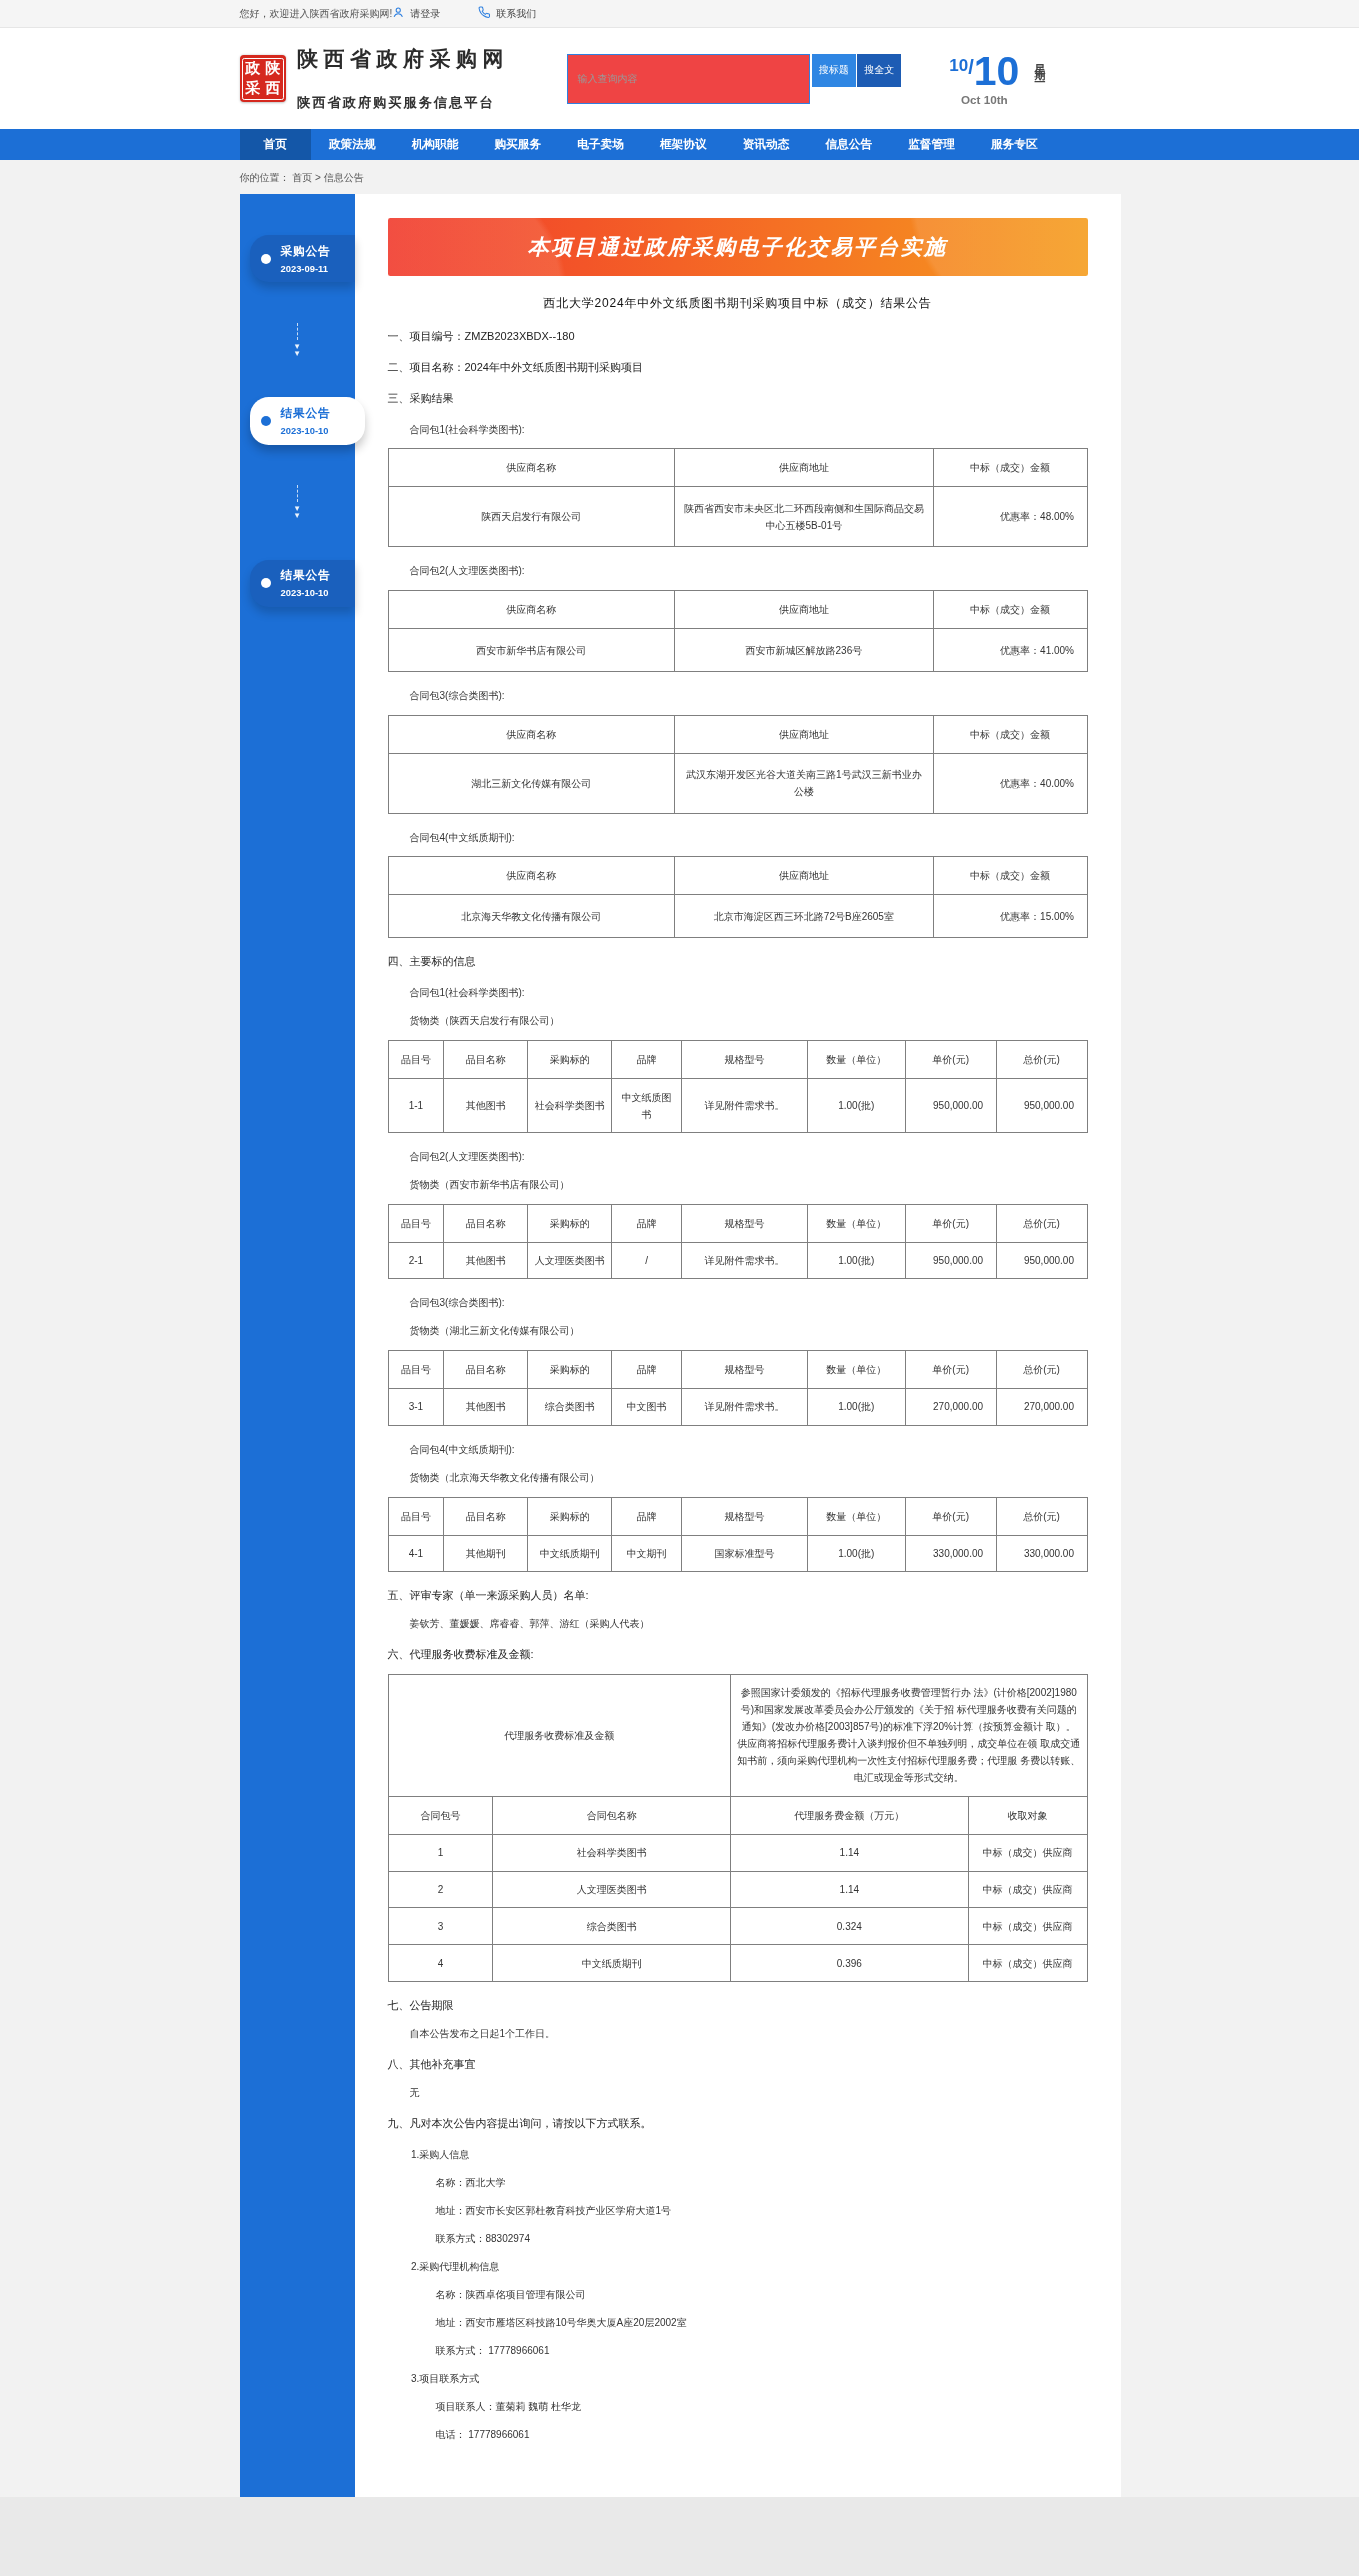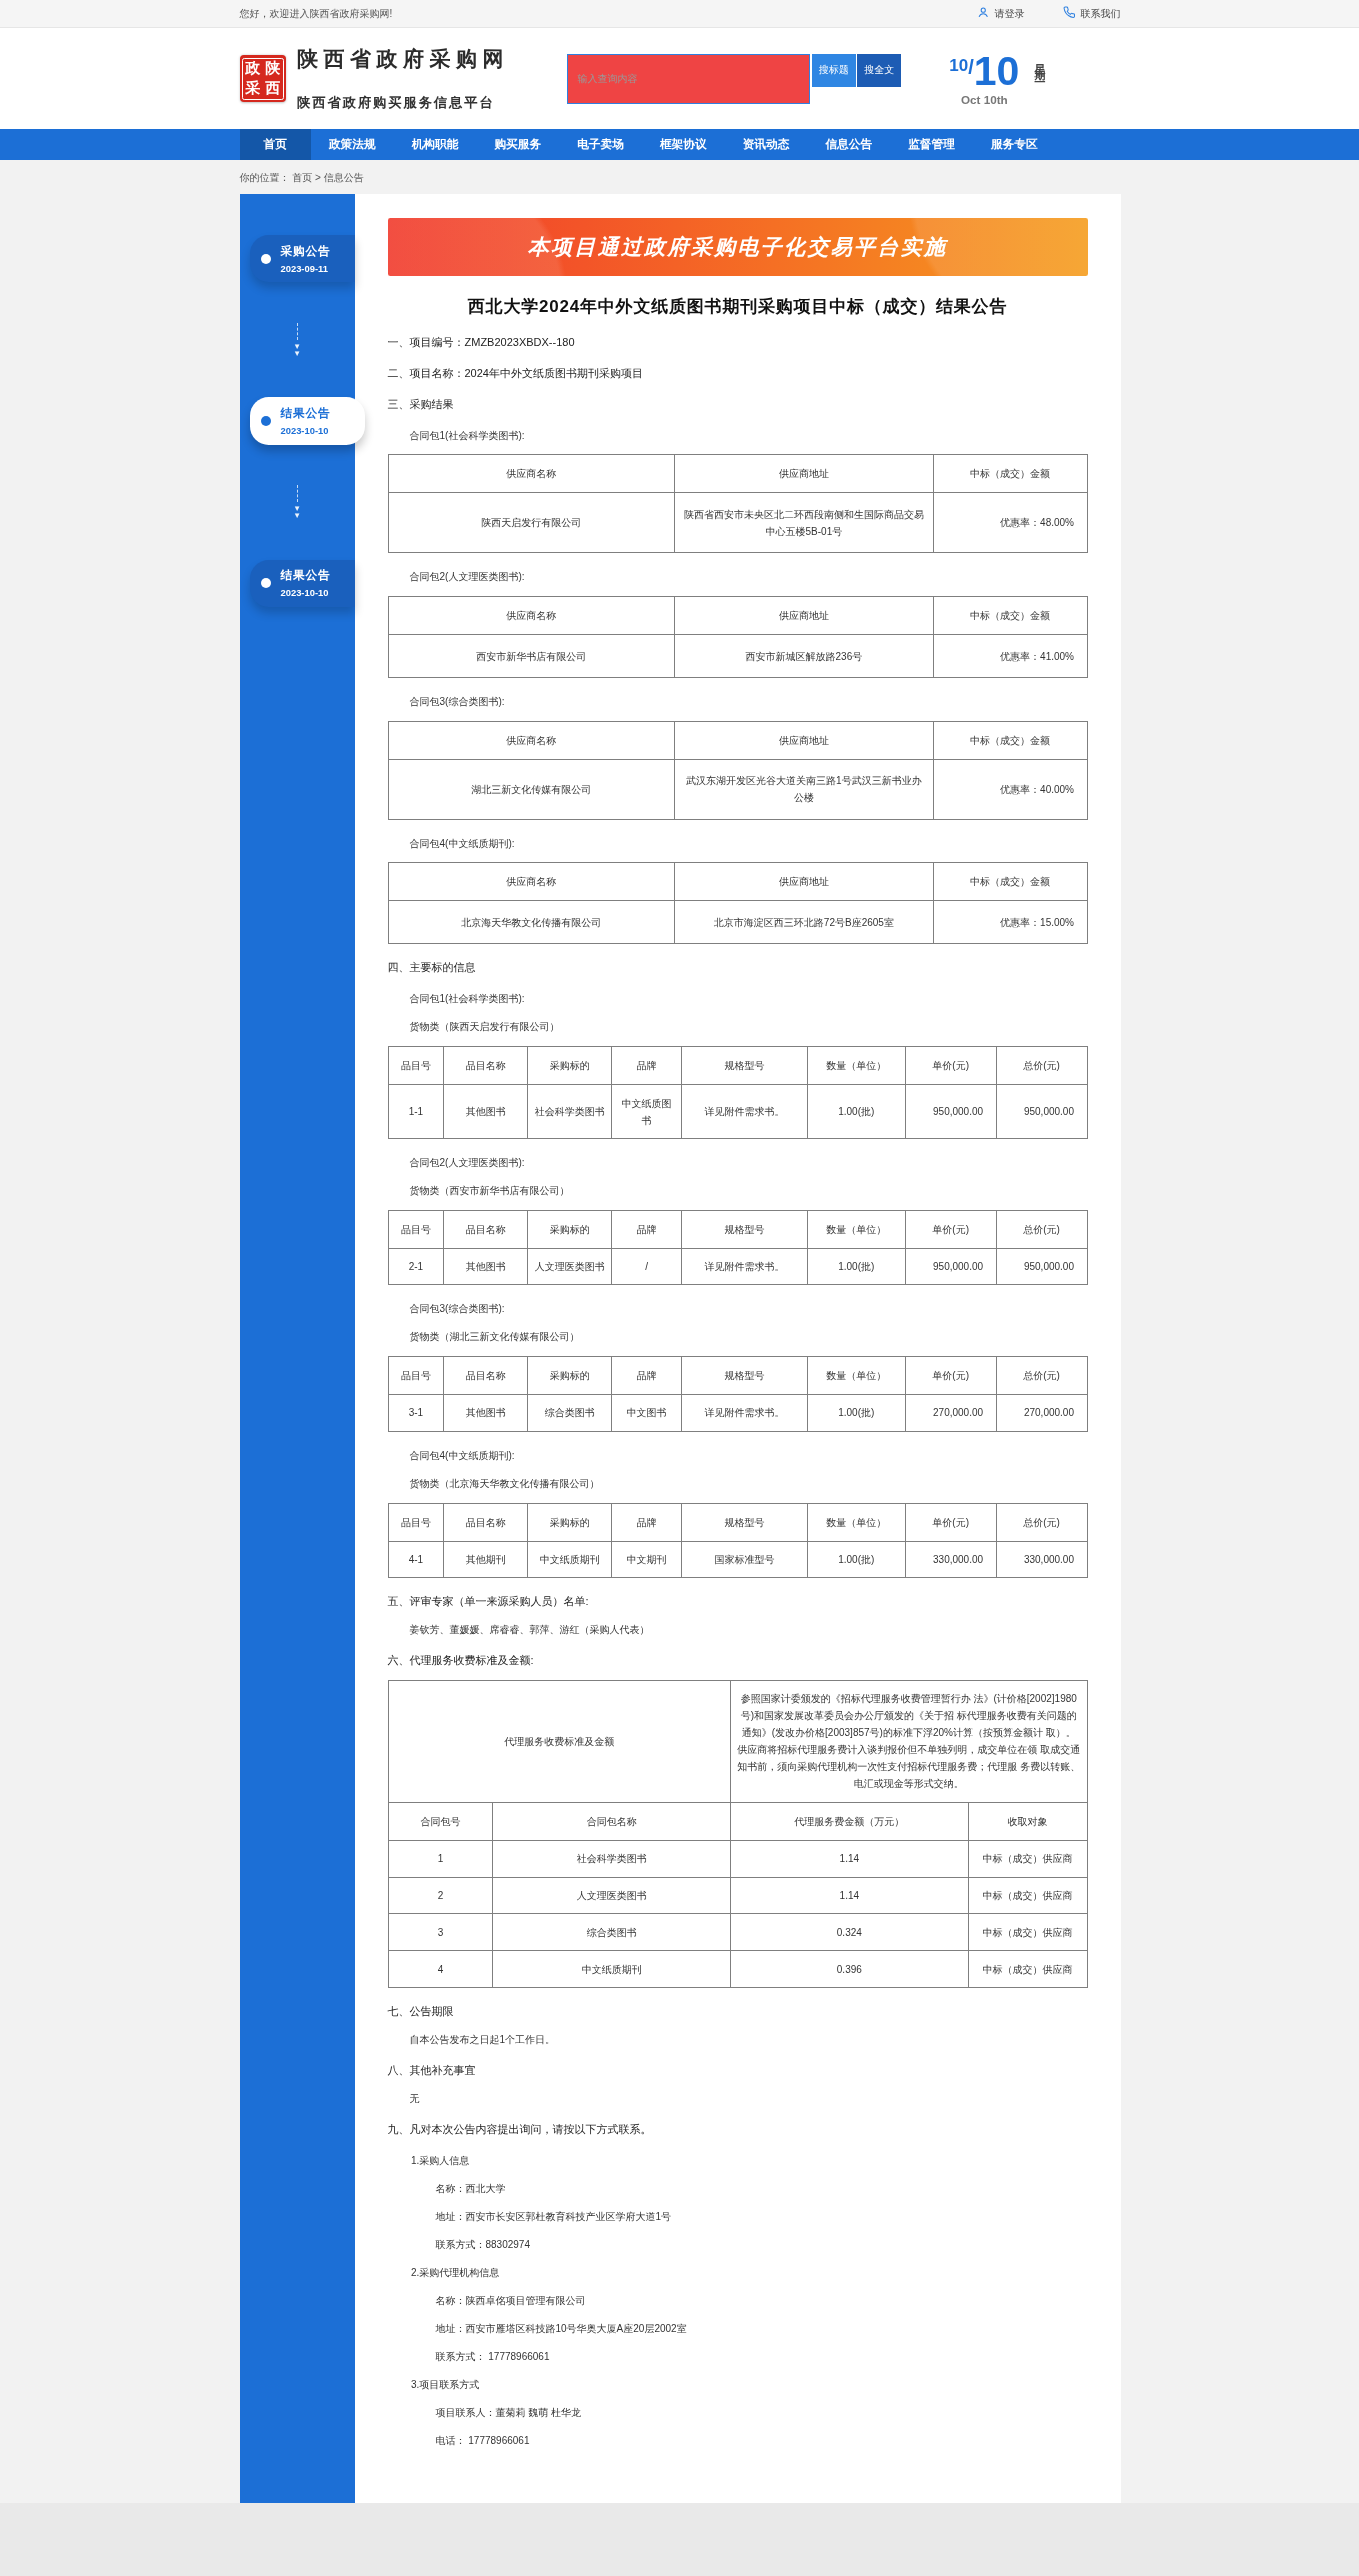--- a/index.html
+++ b/index.html
@@ -1,21 +1,21 @@
 <!DOCTYPE html>
 <html style="font-size:12.5px"><head>
 <meta charset="utf-8">
 <style>
 *{margin:0;padding:0;box-sizing:border-box}
 html{background:#e9e9e9}
 body{width:1360px;margin:0 auto;background:#f2f2f2;font-family:"Liberation Sans",sans-serif;color:#333}
 .container{width:881px;margin:0 auto}
 
 .topbar{background:#f5f5f5;border-bottom:0.8px solid #e6e6e6;height:28px;font-size:10px;color:#555}
-.topbar .container{display:flex;justify-content:space-between;align-items:center;height:100%}
+.topbar .container{display:flex;align-items:center;height:100%}
 .toplinks{display:flex;gap:38px}
 .toplink{display:flex;align-items:center;gap:5.5px;cursor:pointer;color:#444}
 
 .site-header{background:#fff;height:101px}
 .site-header .container{display:flex;align-items:center;height:100%}
 .logo{display:flex;align-items:center;cursor:pointer}
 .logo-seal{background:#d5281e;padding:2.3px;border-radius:3.9px;box-shadow:0 0.8px 2.3px rgba(0,0,0,.25)}
 .logo-seal-inner{border:1.6px solid #fff;border-radius:2.3px;display:grid;grid-template-columns:20px 20px;grid-template-rows:20px 20px}
 .logo-seal-inner span{display:flex;align-items:center;justify-content:center;color:#fff;font-weight:bold;font-size:15px;font-family:"Liberation Serif",serif}
 .logo-text{margin-left:11px}
@@ -54,21 +54,21 @@
 .pill-date{font-size:9.4px;margin-top:3.9px;font-weight:bold}
 .arrow-gap{height:115px;display:flex;flex-direction:column;align-items:center;justify-content:center;color:rgba(255,255,255,.92)}
 .arrow-gap .dash{border-left:0.8px dashed rgba(255,255,255,.75);height:17px;margin-bottom:3.1px}
 .arrow-gap .tri{font-size:7.8px;line-height:7px}
 
 .content{flex:1;background:#fff;padding:23.4px 33px 55px;min-height:2261px}
 .banner{height:58px;border-radius:2.3px;display:flex;align-items:center;justify-content:center;color:#fff;font-size:21px;font-weight:bold;font-style:italic;letter-spacing:2.3px;background:
  radial-gradient(circle at 8% 130%,rgba(255,255,255,.10) 18%,transparent 19%),
  radial-gradient(circle at 92% -30%,rgba(255,255,255,.10) 18%,transparent 19%),
  linear-gradient(90deg,#f13a2c,#f56f24 55%,#f59d1e)}
-.doc-title{text-align:center;font-size:17px;font-weight:bold;color:#111;margin:19.5px 0 16.4px;letter-spacing:0.8px}
+.doc-title{text-align:center;font-size:12px;font-weight:normal;color:#111;margin:19.5px 0 16.4px;letter-spacing:0.8px}
 .metabar{background:#f0f0f0;color:#666;font-size:10px;text-align:center;padding:9.4px 0}
 .metabar .seg{margin:0 1.6px}
 .metabar .clickable{cursor:pointer}
 .red{color:#e8392b}
 .sec-h{font-size:11px;font-weight:normal;color:#222;margin:16px 0 0}
 .pkg-label{font-size:10px;color:#333;margin:17px 0 0 22px}
 .cat-label{font-size:10px;color:#333;margin:14px 0 0 22px}
 .names-line{font-size:10px;color:#333;margin:14px 0 0 22px}
 .plain-line{font-size:10px;color:#333;margin:14px 0 0 22px}
 table.tb{width:100%;border-collapse:collapse;font-size:10px;color:#333;margin-top:11.7px}

